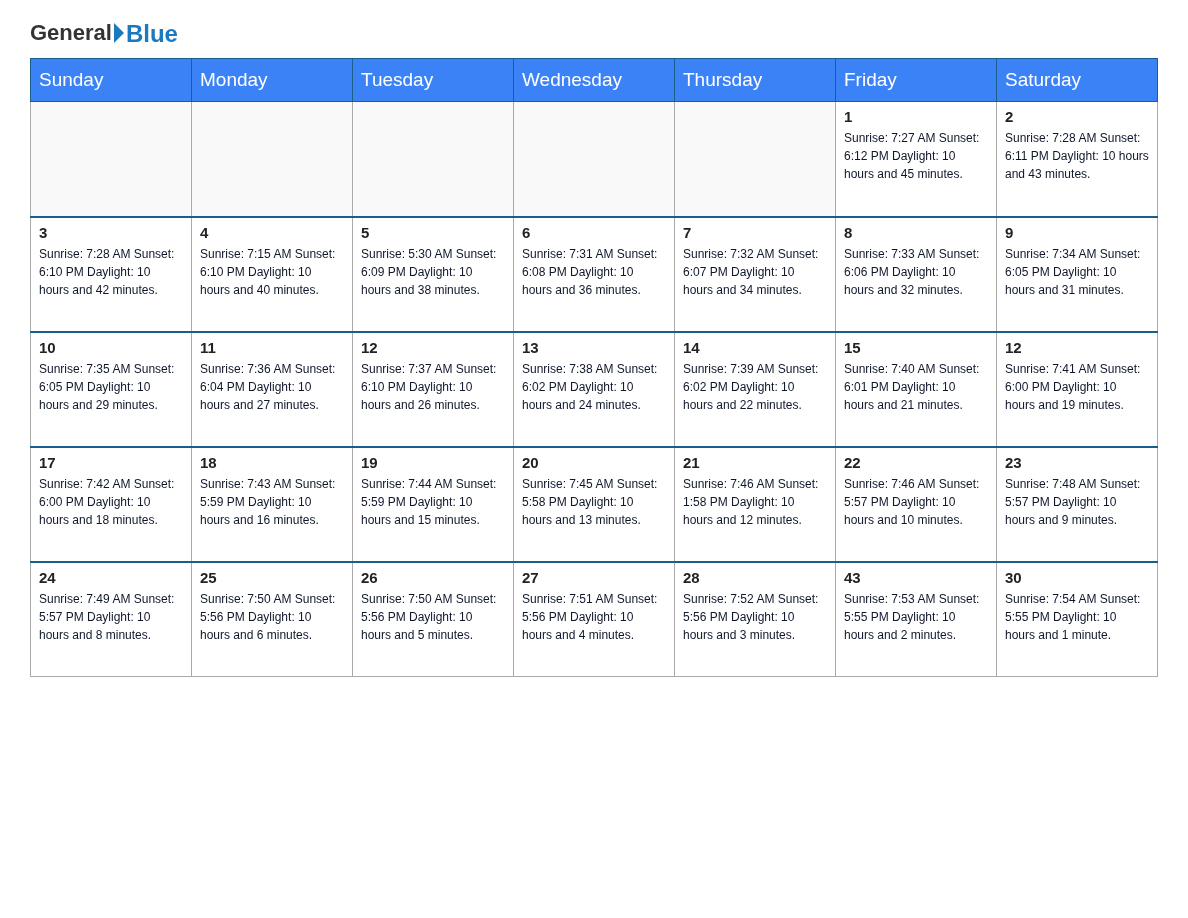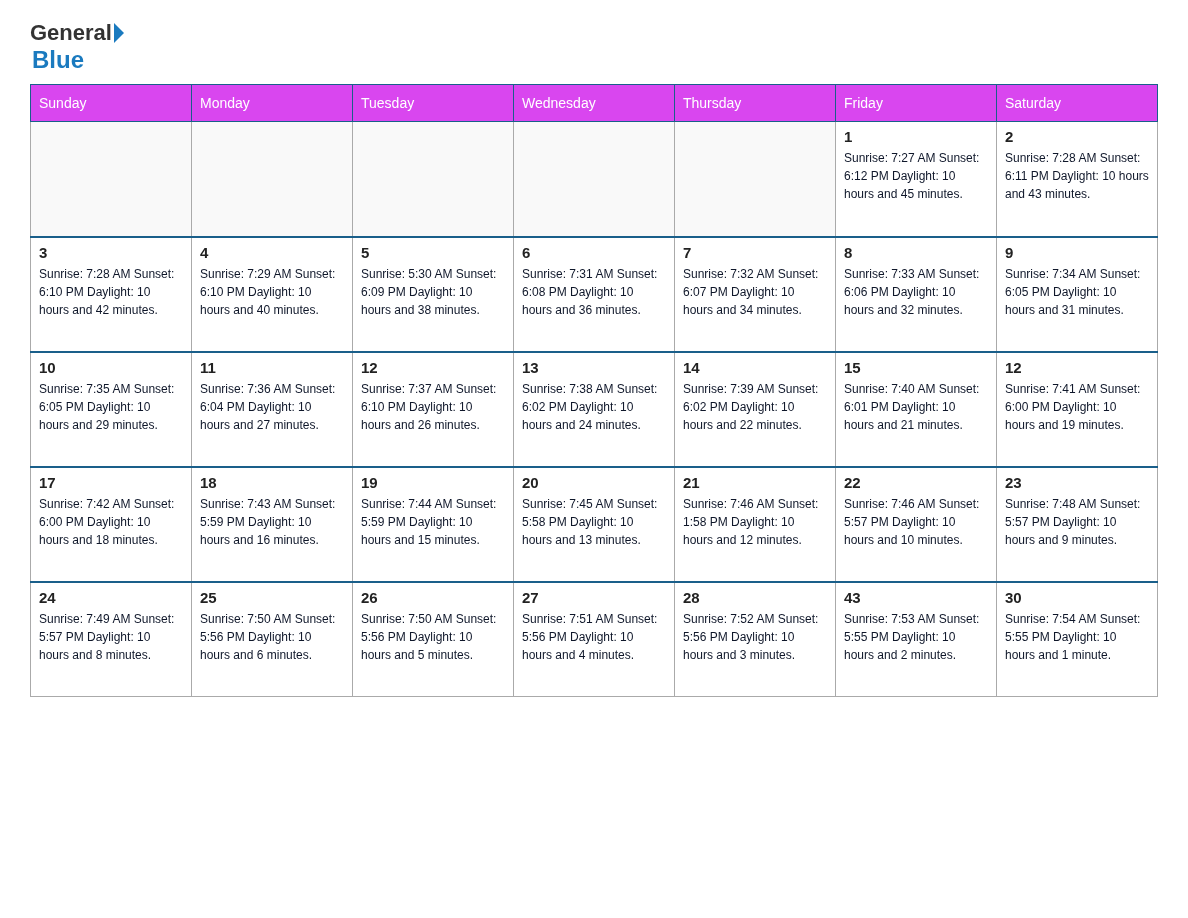--- a/index.html
+++ b/index.html
@@ -11,21 +11,21 @@
       min-height: 918px;
     }
     .header {
       display: flex;
       justify-content: space-between;
       align-items: flex-start;
       margin-bottom: 10px;
     }
     .logo {
       display: flex;
-      flex-direction: column;
+      flex-direction: row;
       align-items: flex-start;
     }
     .logo-text {
       display: flex;
       align-items: center;
       font-size: 22px;
       font-weight: bold;
       color: #333;
     }
     .logo-arrow {
@@ -54,24 +54,24 @@
       font-size: 22px;
       color: #444;
       margin-top: 4px;
     }
     table {
       width: 100%;
       border-collapse: collapse;
       margin-top: 10px;
     }
     thead tr th {
-      background-color: #d946ef;
+      background-color: #3b82f6;
       color: #fff;
       padding: 10px 8px;
-      font-size: 14px;
+      font-size: 19px;
       font-weight: normal;
       text-align: left;
       border: 1px solid #1a5f8a;
     }
     tbody tr td {
       border: 1px solid #aaa;
       vertical-align: top;
       padding: 6px 8px;
       width: 14.28%;
       height: 115px;
@@ -147,21 +147,21 @@
       </tr>
       <tr class="row-divider">
         <td>
           <span class="day-number">3</span>
           <div class="day-info">Sunrise: 7:28 AM
 Sunset: 6:10 PM
 Daylight: 10 hours and 42 minutes.</div>
         </td>
         <td>
           <span class="day-number">4</span>
-          <div class="day-info">Sunrise: 7:29 AM
+          <div class="day-info">Sunrise: 7:15 AM
 Sunset: 6:10 PM
 Daylight: 10 hours and 40 minutes.</div>
         </td>
         <td>
           <span class="day-number">5</span>
           <div class="day-info">Sunrise: 5:30 AM
 Sunset: 6:09 PM
 Daylight: 10 hours and 38 minutes.</div>
         </td>
         <td>

